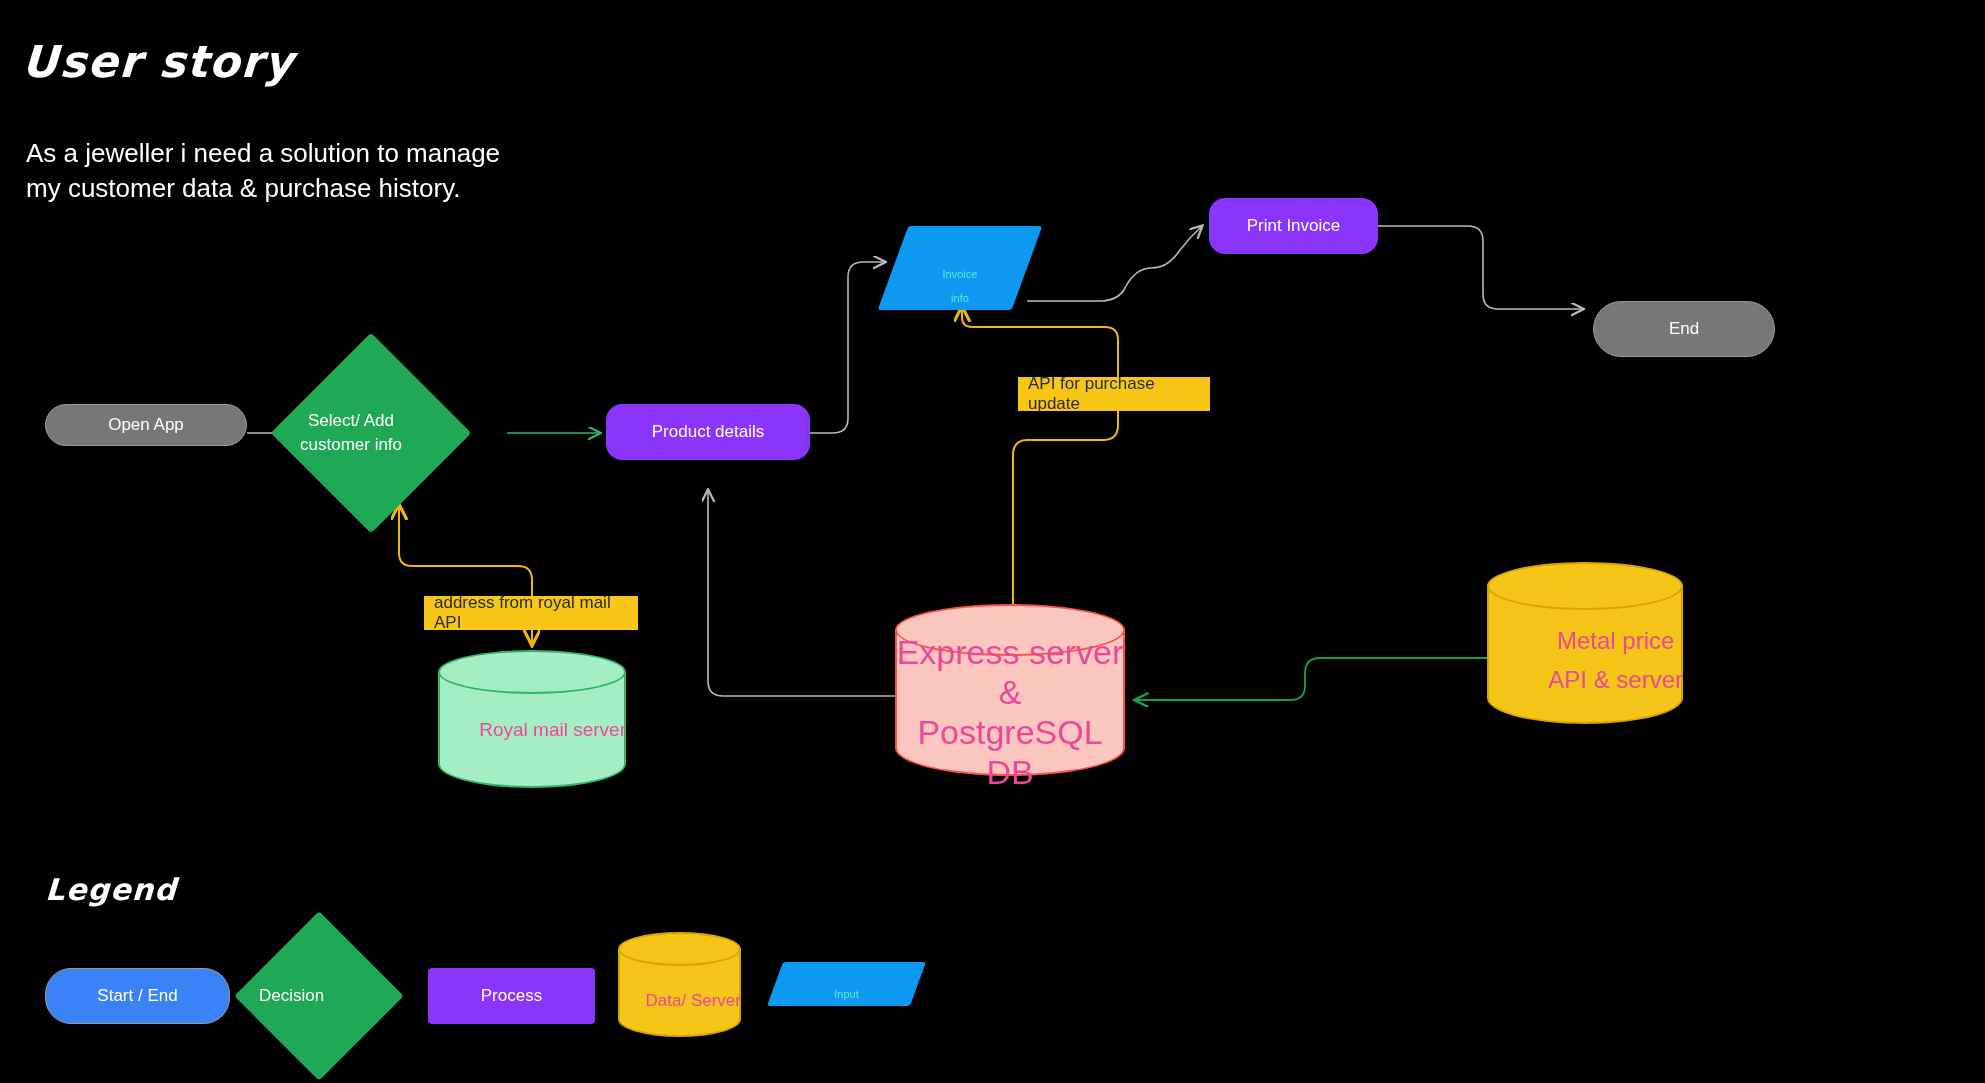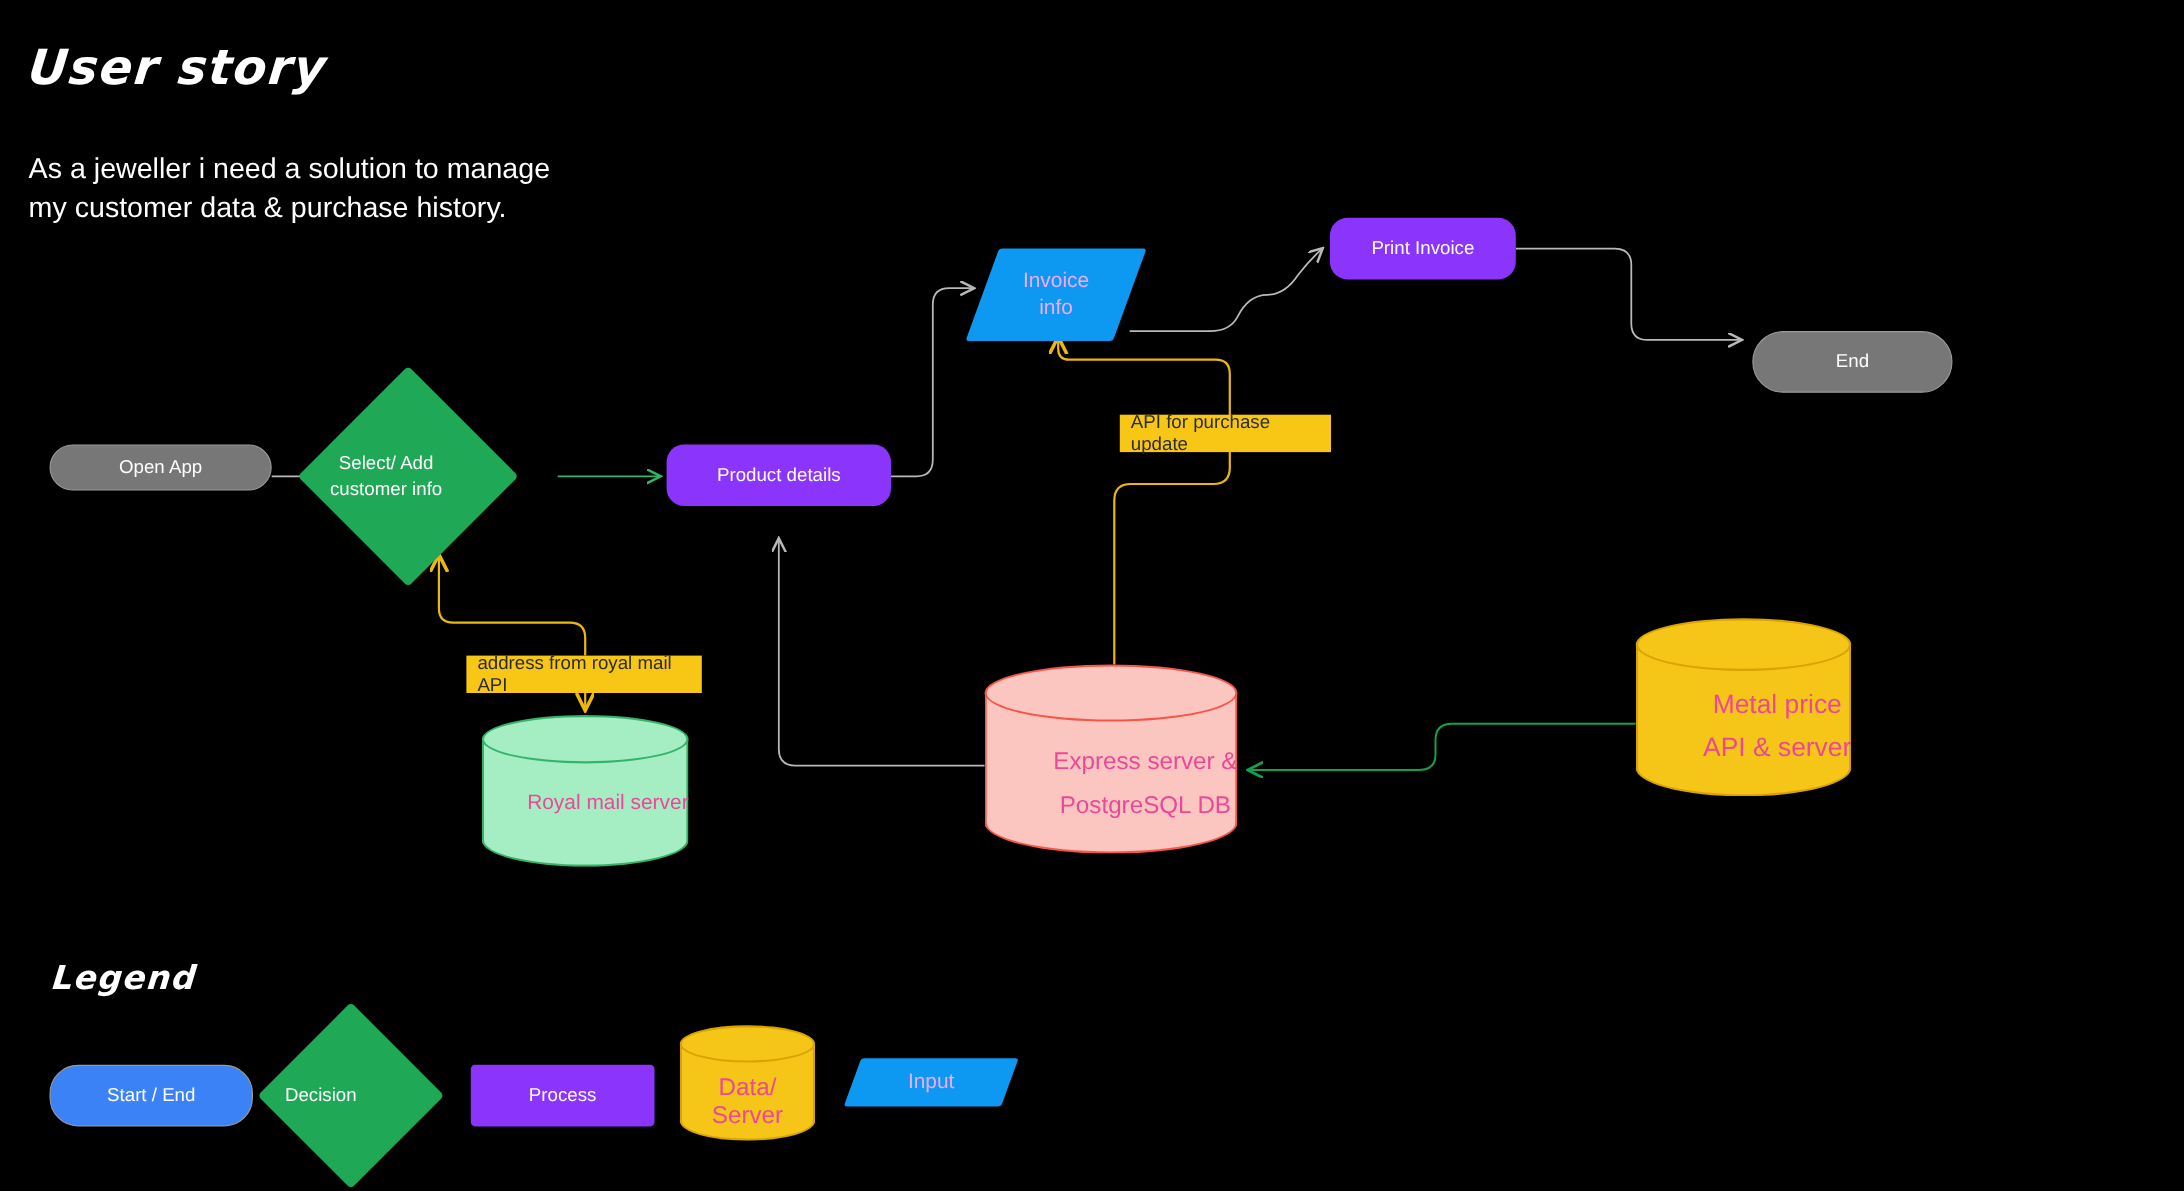--- a/index.html
+++ b/index.html
@@ -101,25 +101,25 @@
     position: absolute;
     inset: 0;
     background: #0d99f2;
     transform: skewX(-20deg);
     border-radius: 3px;
   }
   .para-label {
     position: absolute;
     inset: 0;
     display: flex;
-    align-items: center;
+    align-items: flex-end;
     justify-content: center;
     text-align: center;
-    color: #f0abfc;
-    font-size: 19px;
+    color: #5eead4;
+    font-size: 11px;
     line-height: 24px;
     z-index: 2;
   }
 
   
   .cyl { position: absolute; }
   .cyl .body {
     position: absolute;
     left: 0; right: 0;
     box-sizing: border-box;
@@ -252,21 +252,21 @@
   <div class="body" style="top:22px; height:116px; background:#a5eec4; border:2px solid #35b36a; border-top:none; border-radius:0 0 94px 94px / 0 0 24px 24px;"></div>
   <div class="top" style="top:0px; height:44px; background:#a5eec4; border:2px solid #35b36a;"></div>
   <div class="lbl" style="top:52px; height:56px; font-size:19px;">
     <span>Royal mail server</span>
   </div>
 </div>
 
 <div class="cyl" style="left:895px; top:604px; width:230px; height:196px;">
   <div class="body" style="top:26px; height:146px; background:#fcc6c0; border:2px solid #f8554a; border-top:none; border-radius:0 0 115px 115px / 0 0 28px 28px;"></div>
   <div class="top" style="top:0px; height:52px; background:#fcc6c0; border:2px solid #f8554a;"></div>
-  <div class="lbl" style="top:58px; height:100px; font-size:22px; line-height:40px;">
+  <div class="lbl" style="top:58px; height:100px; font-size:34px; line-height:40px;">
     <div>
       <div>Express server &amp;</div>
       <div>PostgreSQL DB</div>
     </div>
   </div>
 </div>
 
 <div class="cyl" style="left:1487px; top:562px; width:196px; height:184px;">
   <div class="body" style="top:24px; height:138px; background:#f5c518; border:2px solid #d9a400; border-top:none; border-radius:0 0 98px 98px / 0 0 26px 26px;"></div>
   <div class="top" style="top:0px; height:48px; background:#f5c518; border:2px solid #d9a400;"></div>
@@ -299,21 +299,21 @@
   </div>
 </div>
 
 <div class="abs node legend-proc" style="left:428px; top:968px; width:167px; height:56px;">
   <span>Process</span>
 </div>
 
 <div class="cyl" style="left:618px; top:932px; width:123px; height:122px;">
   <div class="body" style="top:17px; height:88px; background:#f5c518; border:2px solid #d9a400; border-top:none; border-radius:0 0 62px 62px / 0 0 18px 18px;"></div>
   <div class="top" style="top:0px; height:34px; background:#f5c518; border:2px solid #d9a400;"></div>
-  <div class="lbl" style="top:45px; height:48px; font-size:22px;">
+  <div class="lbl" style="top:45px; height:48px; font-size:17px;">
     <span>Data/ Server</span>
   </div>
 </div>
 
 <div class="abs para-wrap" style="left:775px; top:962px; width:143px; height:44px;">
   <div class="para-shape"></div>
   <div class="para-label">
     <span>Input</span>
   </div>
 </div>

